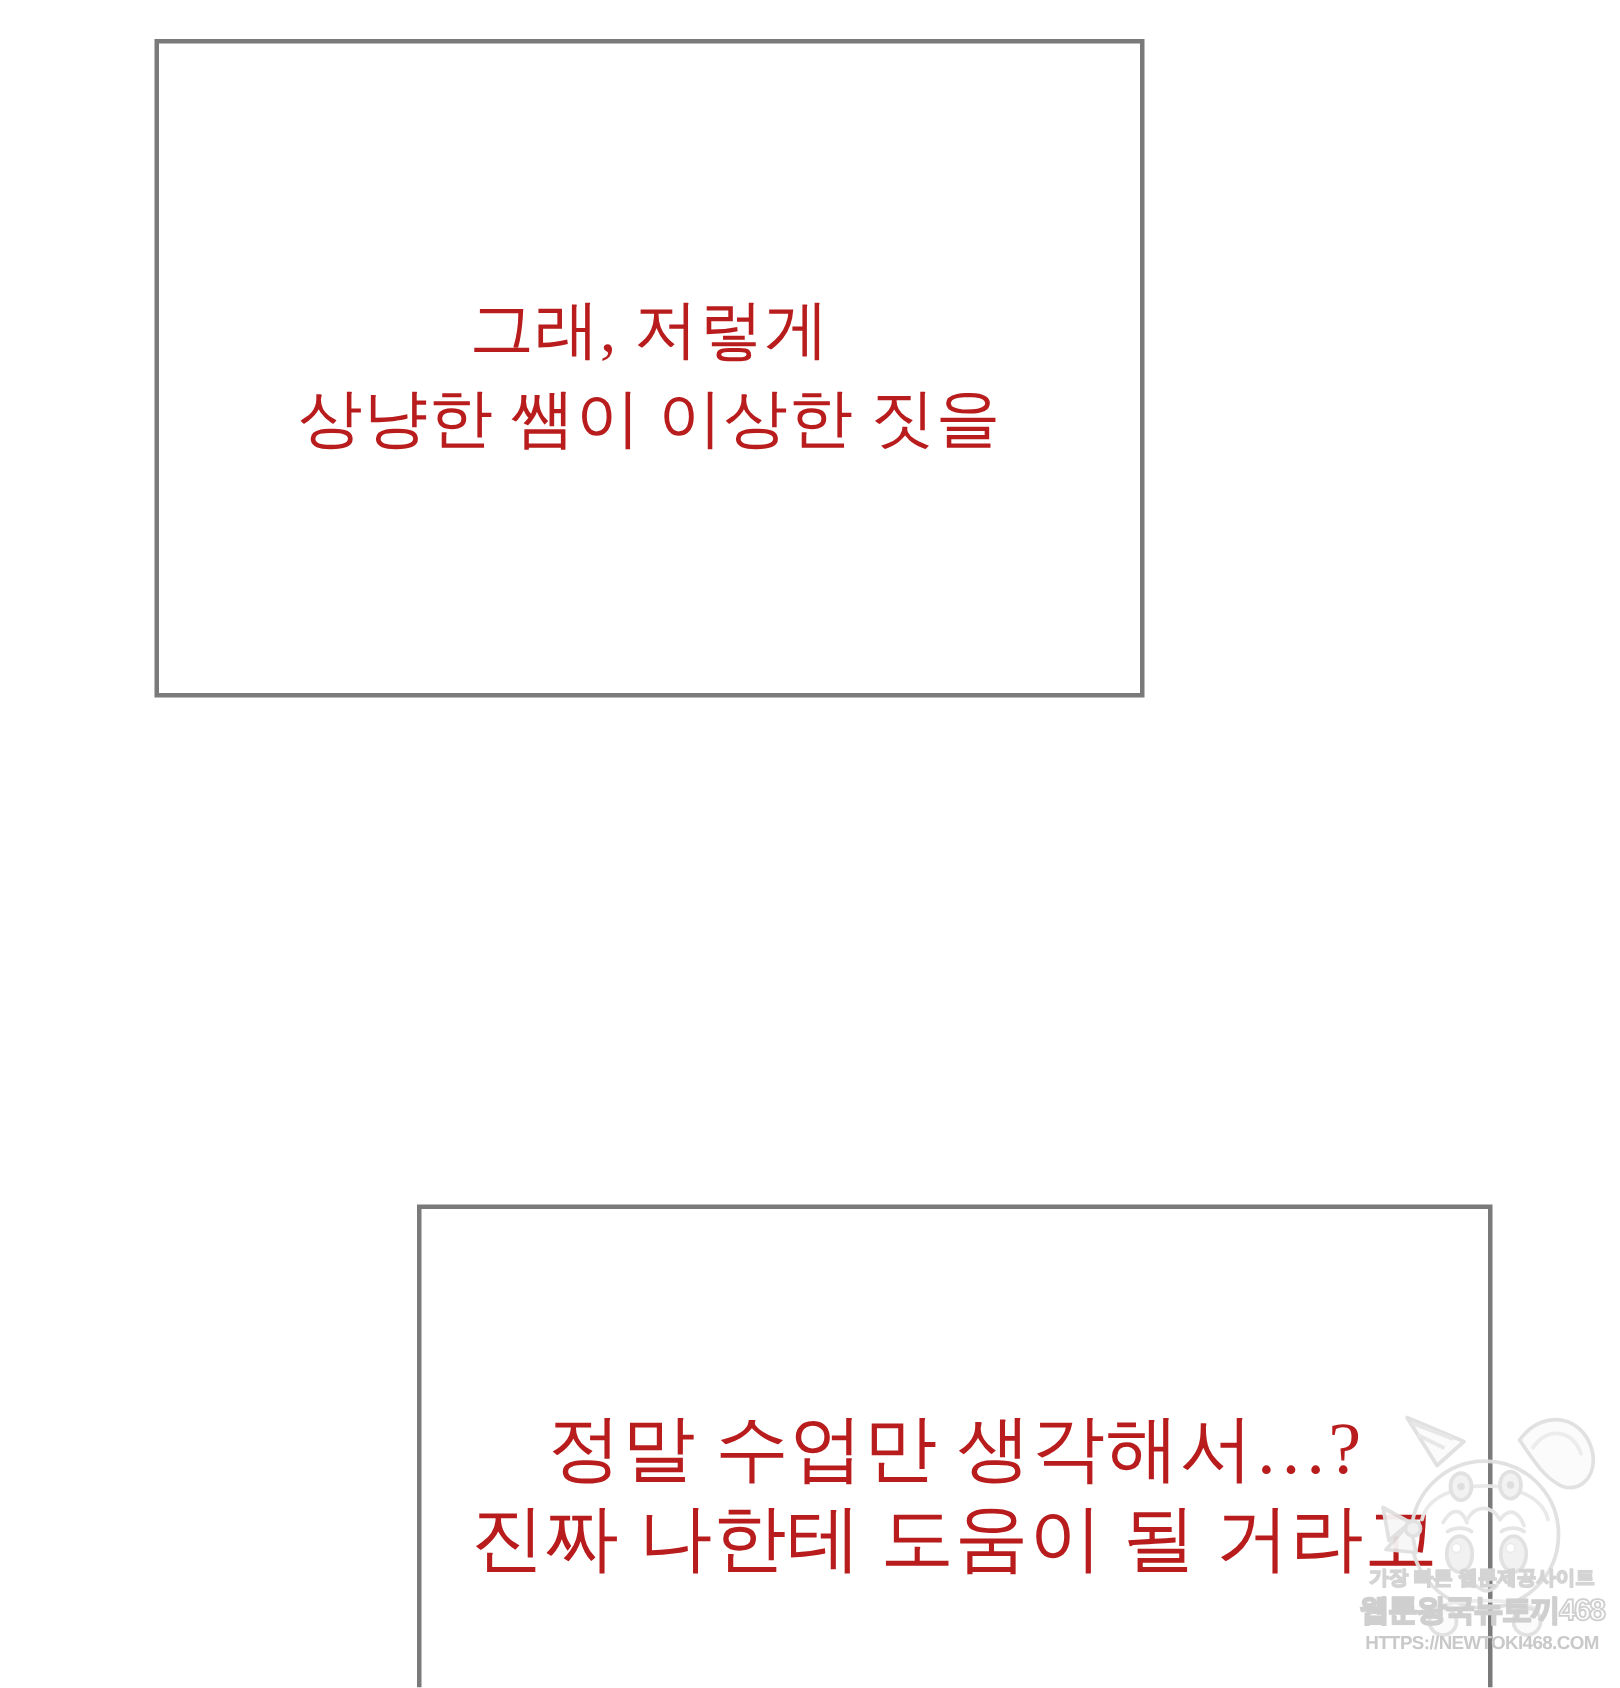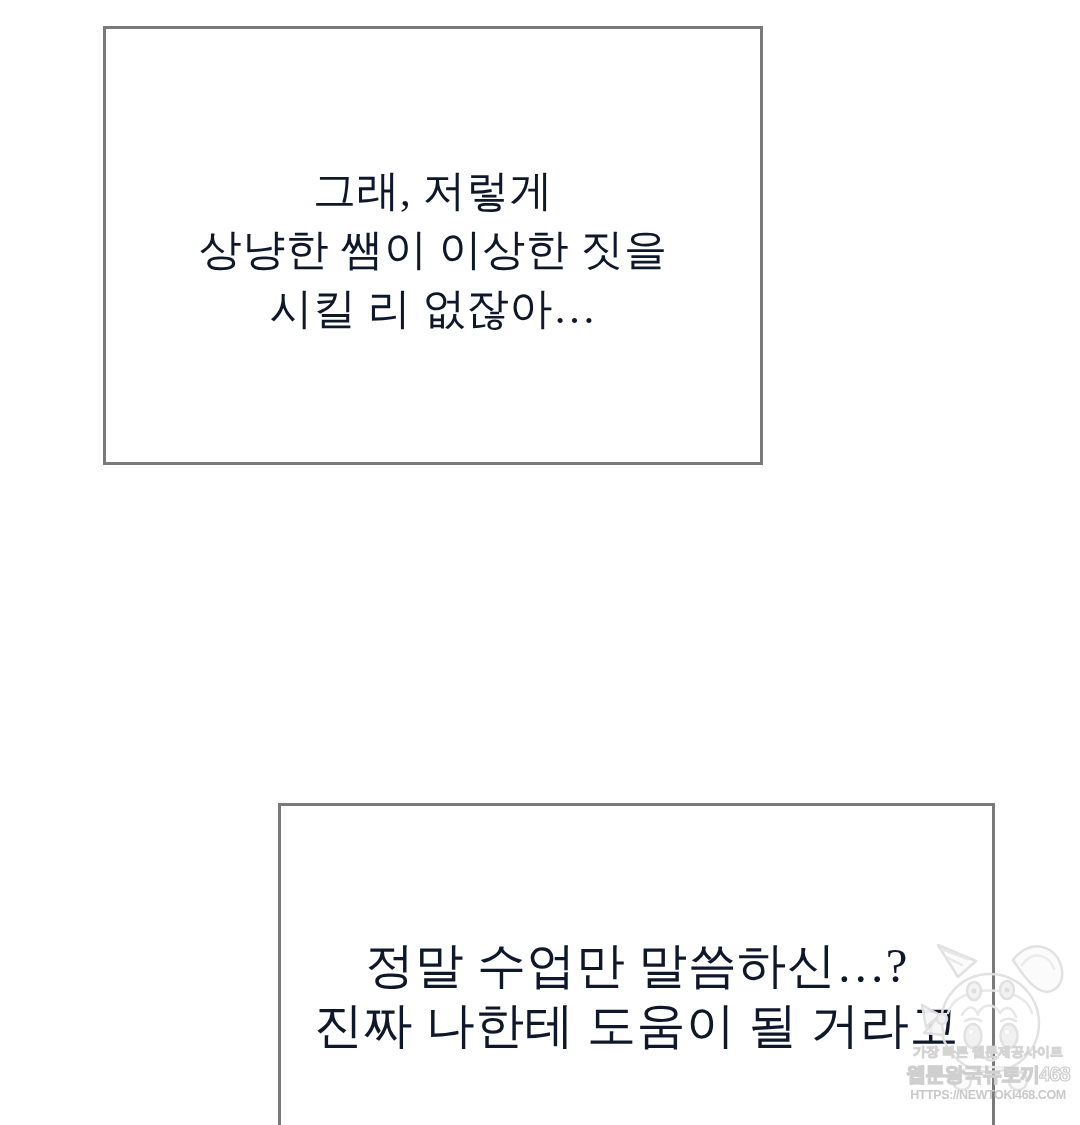--- a/index.html
+++ b/index.html
@@ -34,21 +34,21 @@
     left: 278px;
     top: 803px;
     width: 717px;
     height: 400px;           
     padding-top: 130px;
   }
 
   .speech {
     width: 100%;
     text-align: center;
-    color: #0f172a;
+    color: #b91c1c;
   }
   .speech p { margin: 0; white-space: nowrap; }
 
   .panel-top .speech { font-size: 43px; line-height: 59px; letter-spacing: 0.5px; transform: translateY(4px); }
   .panel-bottom .speech { font-size: 49px; line-height: 60px; letter-spacing: 0.5px; }
 
   
   .watermark {
     position: absolute;
     left: 893px;
@@ -100,27 +100,26 @@
 </style>
 </head>
 <body>
 
 <div class="canvas">
 
   <section class="panel panel-top">
     <div class="speech">
       <p>그래, 저렇게</p>
       <p>상냥한 쌤이 이상한 짓을</p>
-      <p>시킬 리 없잖아…</p>
     </div>
   </section>
 
   <section class="panel panel-bottom">
     <div class="speech">
-      <p>정말 수업만 말씀하신…?</p>
+      <p>정말 수업만 생각해서…?</p>
       <p>진짜 나한테 도움이 될 거라고</p>
     </div>
   </section>
 
   <div class="watermark">
     <svg class="mascot" viewBox="0 0 170 170" width="170" height="170" xmlns="http://www.w3.org/2000/svg">
       <g fill="none" stroke="#e0e0e0" stroke-width="2.5" stroke-linecap="round" stroke-linejoin="round">
 
         <path d="M48 42 L28 10 L66 26 Z" fill="#fbfbfb"></path>
         <path d="M36 22 L52 30" stroke="#e6e6e6"></path>

